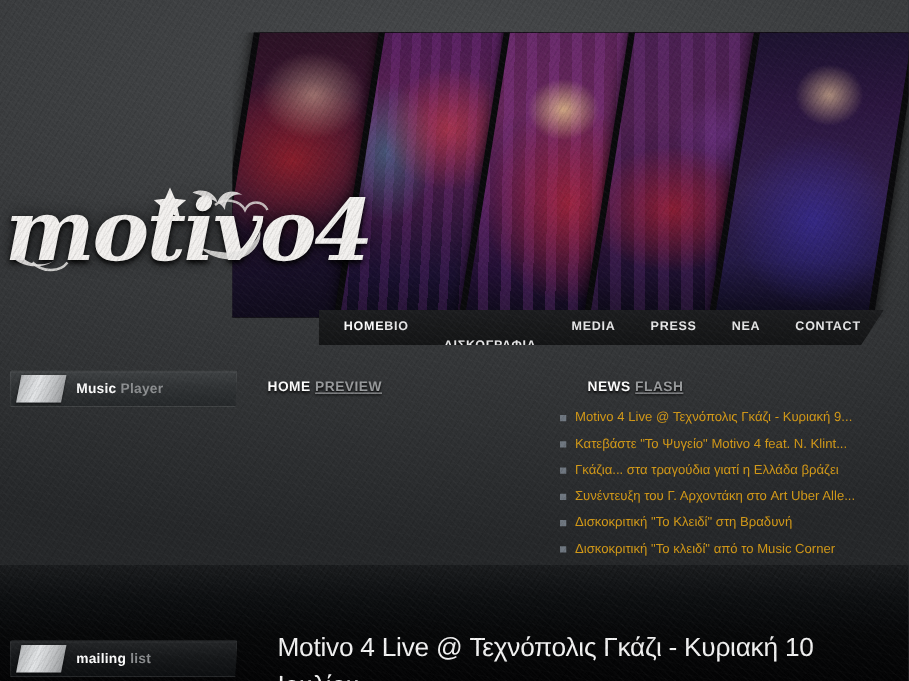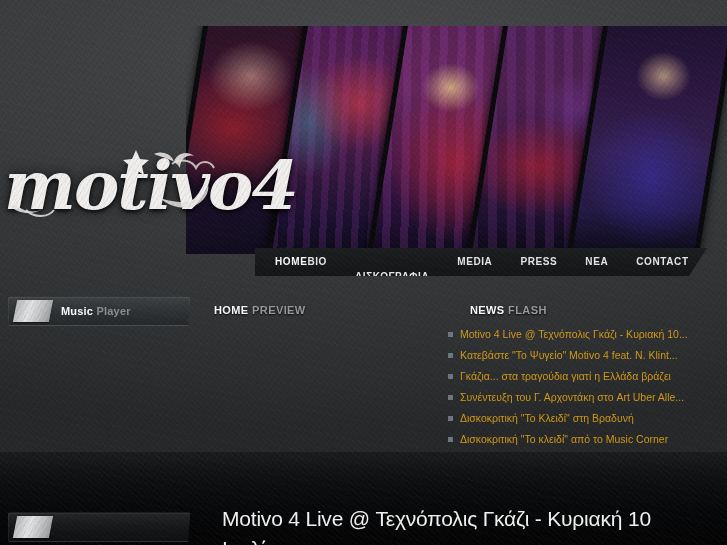--- a/index.html
+++ b/index.html
@@ -103,21 +103,21 @@
   .navitem.active:after{
     content:"";position:absolute;left:-3px;right:-3px;bottom:-3px;height:2px;
     background:#c8960c;
   }
   
   #content{position:absolute;left:0;top:282px;width:727px;height:180px;}
   .colhead{
     font-size:11px;font-weight:bold;letter-spacing:.4px;color:#ffffff;
     text-shadow:0 1px 2px rgba(0,0,0,.9);
   }
-  .colhead .dim{color:#9a9c9e;font-weight:bold;}
+  .colhead .dim{color:#9a9c9e;font-weight:bold;text-decoration:underline;}
   
   #musicbox{
     position:absolute;left:8px;top:14px;width:180px;height:28px;
     background:linear-gradient(180deg,#3f4244 0%,#303335 48%,#26292b 100%);
     border:1px solid rgba(255,255,255,.07);
     border-radius:2px;
     box-shadow:0 2px 5px rgba(0,0,0,.6), inset 0 1px 0 rgba(255,255,255,.06);
     clip-path:polygon(0 0, 100% 0, 99% 100%, 0 100%);
   }
   #mailbox{
@@ -242,35 +242,39 @@
       <span>HOME</span>
       <span class="dim">PREVIEW</span>
     </div>
 
     <div id="newshead" class="colhead">
       <span>NEWS</span>
       <span class="dim">FLASH</span>
     </div>
 
     <ul id="newslist">
-      <li>Motivo 4 Live @ Τεχνόπολις Γκάζι - Κυριακή 10...</li>
+      <li>Motivo 4 Live @ Τεχνόπολις Γκάζι - Κυριακή 9...</li>
       <li>Κατεβάστε "Το Ψυγείο" Motivo 4 feat. N. Klint...</li>
       <li>Γκάζια... στα τραγούδια γιατί η Ελλάδα βράζει</li>
       <li>Συνέντευξη του Γ. Αρχοντάκη στο Art Uber Alle...</li>
       <li>Δισκοκριτική "Το Κλειδί" στη Βραδυνή</li>
       <li>Δισκοκριτική "Το κλειδί" από το Music Corner</li>
     </ul>
   </div>
 
   <div id="bottom">
     <div id="bottomgrain"></div>
 
     <div id="mailwrap">
       <div id="mailbox">
         <div class="tabchip"></div>
+        <div class="boxlabel">
+          <span>mailing</span>
+          <span class="dim">list</span>
+        </div>
       </div>
     </div>
 
     <div id="headline">Motivo 4 Live @ Τεχνόπολις Γκάζι - Κυριακή 10 Ιουλίου</div>
   </div>
 
   <div id="grain"></div>
 </div>
 
 </body></html>

